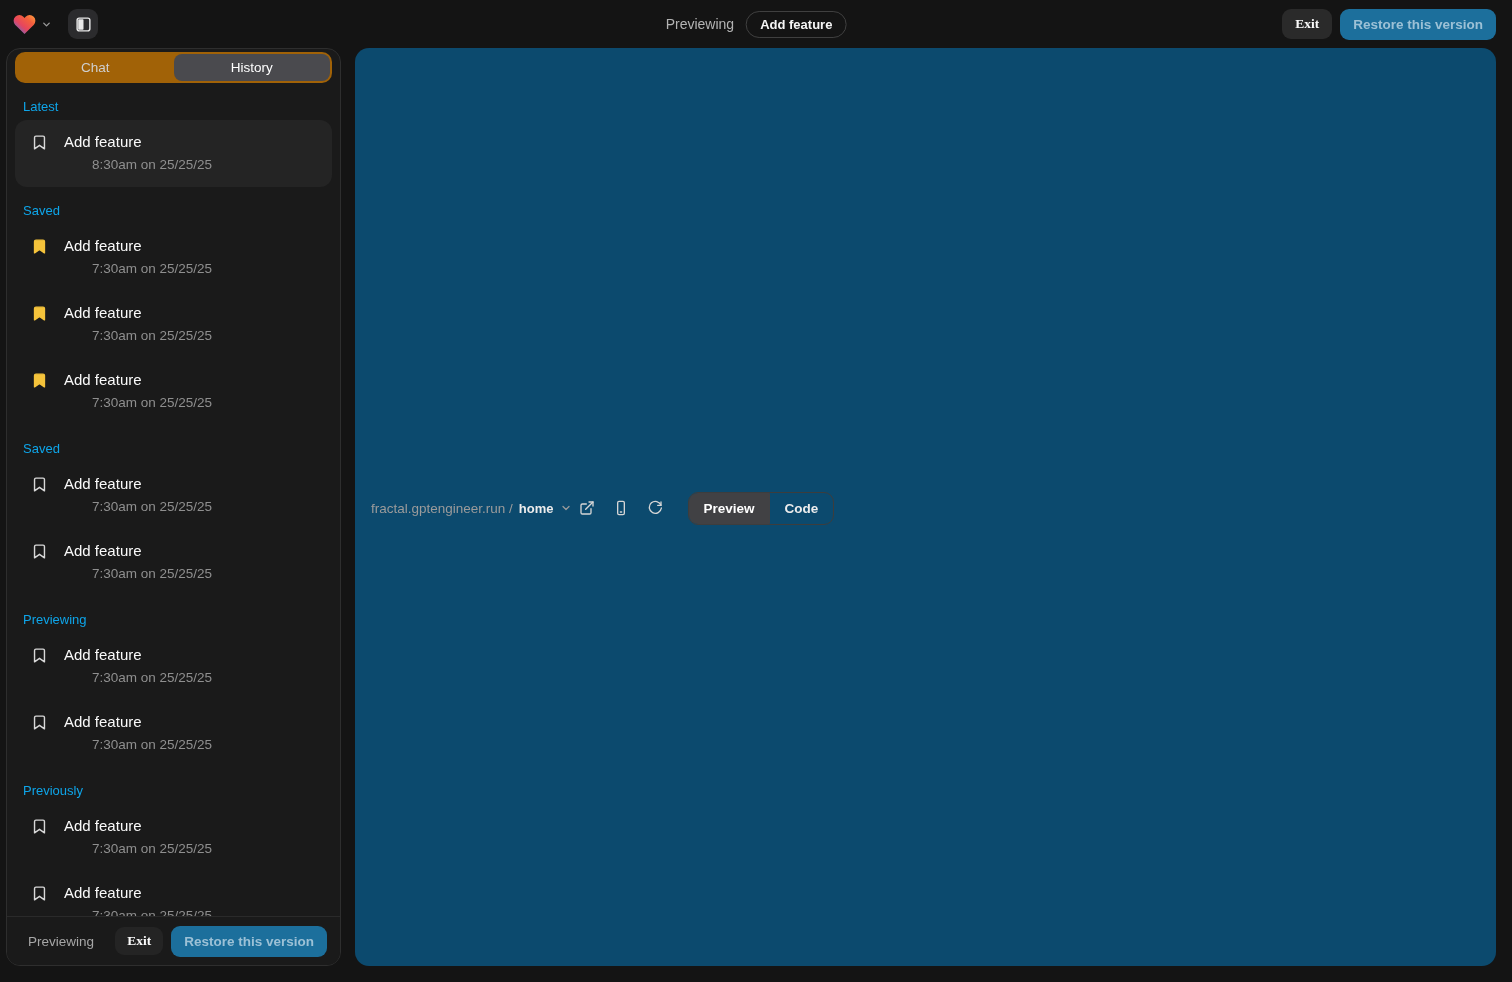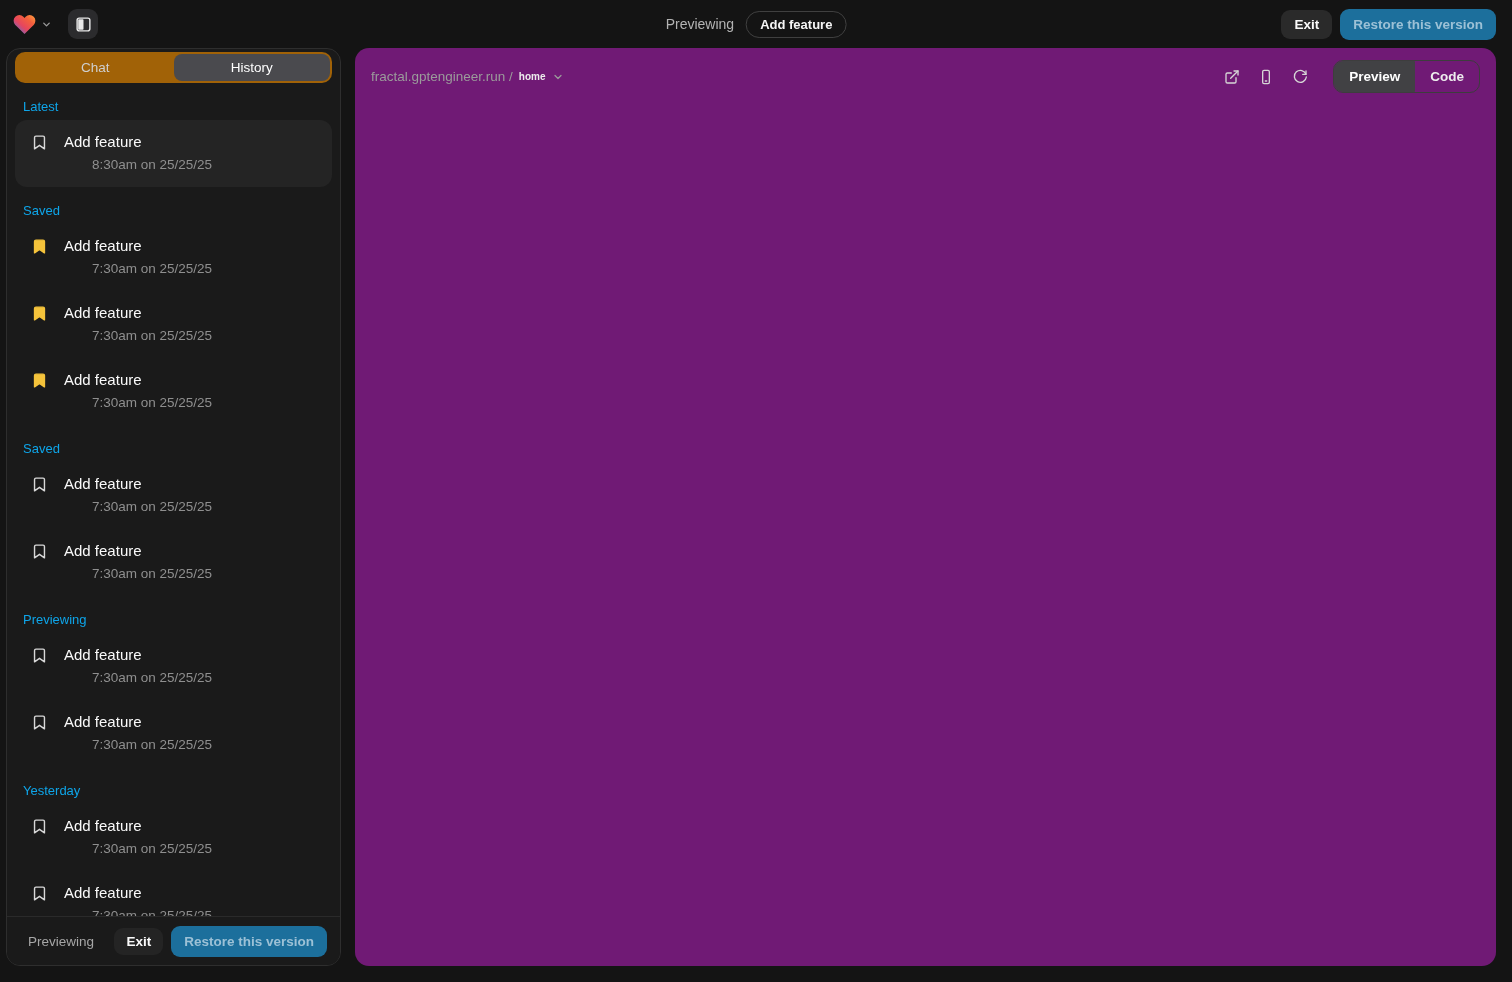--- a/index.html
+++ b/index.html
@@ -29,21 +29,21 @@
   }
   .previewing-label { font-size: 14px; color: #b3b3b3; }
   .version-badge {
     font-size: 13px; color: #f5f5f5; border: 1px solid #404040;
     border-radius: 999px; padding: 5px 13px; background: transparent; font-weight: 600;
   }
   .topbar-right { margin-left: auto; display: flex; align-items: center; gap: 8px; }
   .btn { border: 0; cursor: pointer; font-family: inherit; }
   .exit-btn {
     background: #2a2a2a; color: #fafafa; font-size: 13.5px; font-weight: 600;
-    border-radius: 9px; padding: 7px 13px;
+    border-radius: 9px; padding: 7px 13px; font-family: Liberation Serif, serif;
   }
   .restore-btn {
     background: var(--accent, #1c6f9c); color: var(--accent_text, #9cc1d6);
     font-size: 13.5px; font-weight: 700; border-radius: 9px; padding: 8px 13px;
   }
   
   .content { display: flex; height: 926px; padding: 0 16px 8px 6px; gap: 14px; }
   
   .sidebar {
     width: 335px; flex: none; display: flex; flex-direction: column;
@@ -71,27 +71,27 @@
   .item-title { font-size: 15px; font-weight: 500; color: #fafafa; line-height: 22px; }
   .item-time { font-size: 13.5px; color: #8f8f8f; line-height: 20px; margin-top: 2px; margin-left: 28px; }
   .sidebar-footer {
     flex: none; height: 49px; border-top: 1px solid #2a2a2a;
     display: flex; align-items: center; padding: 0 13px 0 21px; gap: 8px; background: #1a1a1a;
   }
   .footer-previewing { font-size: 13.5px; color: #a6a6a6; margin-right: auto; }
   .exit-btn.small { background: #242424; padding: 6px 12px; }
   
   .main-panel {
-    flex: 1; background: #701a75; border-radius: 14px;
-    display: flex; flex-direction: column; overflow: hidden;
+    flex: 1; background: #0c4a6e; border-radius: 14px;
+    display: flex; flex-direction: row; overflow: hidden;
   }
   .main-header { display: flex; align-items: center; padding: 12px 16px 10px 16px; }
   .url-group { display: flex; align-items: center; gap: 6px; cursor: pointer; }
   .url-prefix { font-size: 13.5px; color: #9b9b9b; }
-  .url-page { font-size: 10px; color: #ececec; font-weight: 600; }
+  .url-page { font-size: 13px; color: #ececec; font-weight: 600; }
   .main-header-right { margin-left: auto; display: flex; align-items: center; gap: 4px; }
   .icon-btn {
     width: 30px; height: 30px; background: transparent; border: 0; color: #d6d6d6;
     display: flex; align-items: center; justify-content: center; cursor: pointer; border-radius: 6px;
   }
   .view-toggle {
     margin-left: 14px; display: flex; border: 1px solid #3d3d3d; border-radius: 10px; overflow: hidden;
   }
   .view-toggle .seg {
     border: 0; background: transparent; color: #ededed; font-size: 13.5px; font-weight: 600;
@@ -244,21 +244,21 @@
                 <use href="#bookmark-shape"></use>
               </svg></span>
           <div>
               <div class="item-title">Add feature</div>
           <div class="item-time">7:30am on 25/25/25</div>
             </div>
         </div>
       </div>
 
       <div class="section">
-        <div class="section-title">Yesterday</div>
+        <div class="section-title">Previously</div>
         <div class="item">
           <span class="bm"><svg width="17" height="17" viewBox="0 0 24 24" fill="none" stroke="currentColor" stroke-width="2" stroke-linejoin="round">
                 <use href="#bookmark-shape"></use>
               </svg></span>
           <div>
               <div class="item-title">Add feature</div>
           <div class="item-time">7:30am on 25/25/25</div>
             </div>
         </div>
         <div class="item">

